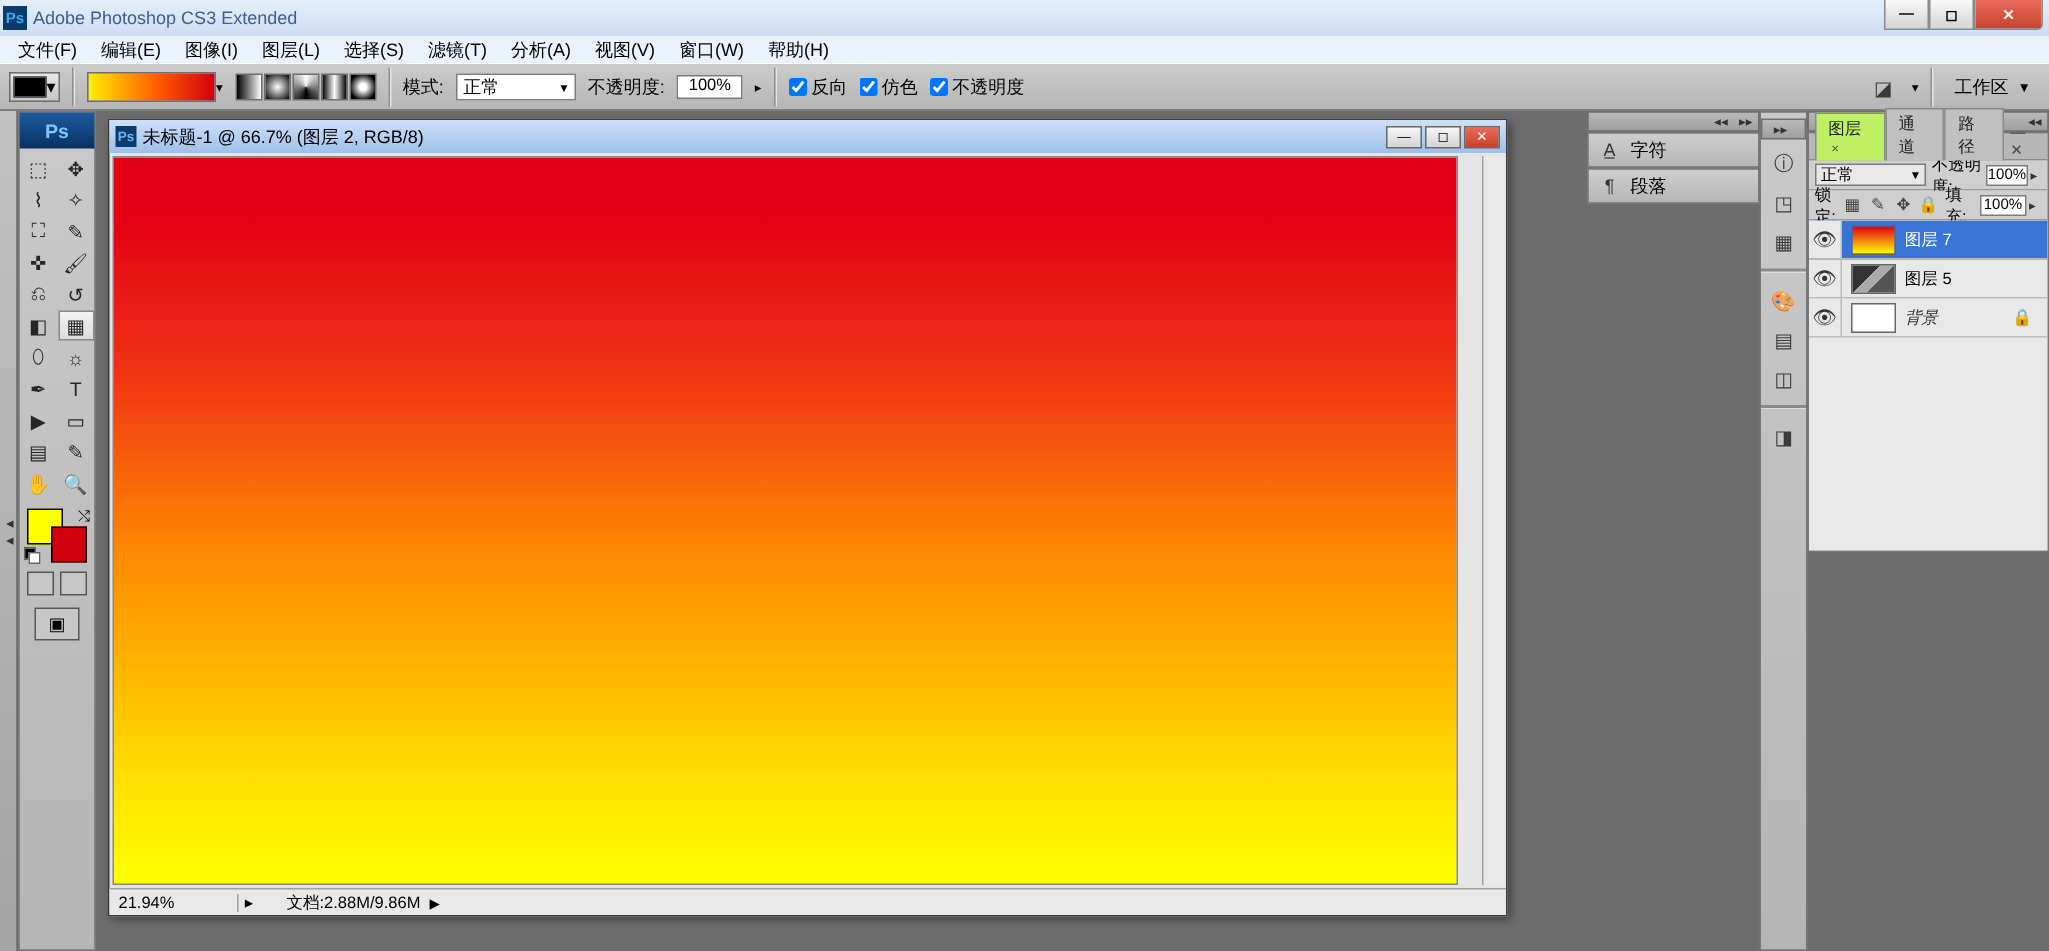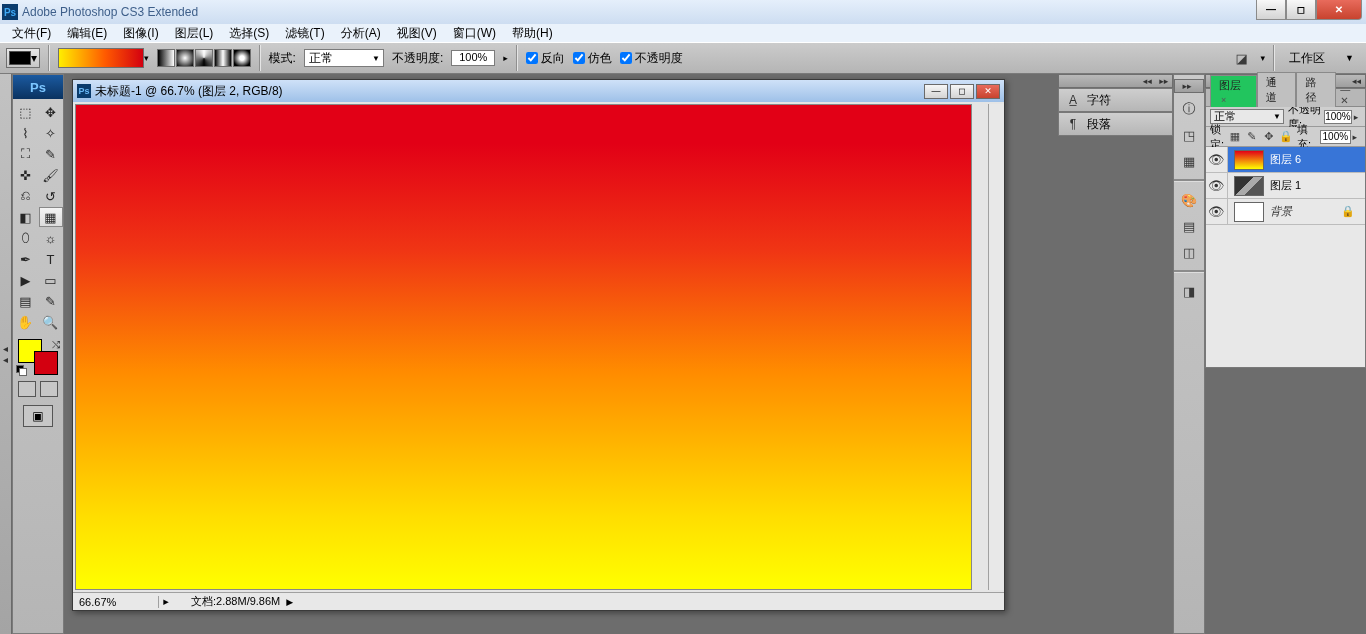--- a/index.html
+++ b/index.html
@@ -24,21 +24,21 @@
 .gt.reflect{background:linear-gradient(90deg,#000,#fff 50%,#000)}
 .gt.diamond{background:radial-gradient(circle at 50% 50%,#fff 20%,#000 80%)}
 .lbl{color:#000}
 .combo{height:18px;background:#fff;border:1px solid #7b7b7b;display:flex;align-items:center;padding:0 4px;min-width:80px;position:relative}
 .combo::after{content:"▼";font-size:8px;position:absolute;right:3px;color:#000}
 .numbox{width:44px;height:16px;background:#fff;border:1px solid #7b7b7b;text-align:center;font-size:11px}
 .chk{display:flex;align-items:center;gap:3px}
 .chk input{width:12px;height:12px}
 .vsep{width:2px;border-left:1px solid #8f8f8f;border-right:1px solid #e5e5e5;height:26px}
 .flex-spacer{flex:1}
-.wk-btn{height:18px;display:flex;align-items:center;padding:0 6px;gap:20px}
+.wk-btn{height:18px;display:flex;align-items:center;padding:0 6px;gap:6px}
 .main{position:absolute;top:74px;left:0;right:0;bottom:0;background:#6d6d6d;display:flex}
 .tool-strip{width:12px;background:linear-gradient(#c2c2c2,#a4a4a4);border-right:1px solid #6a6a6a;color:#333;writing-mode:vertical-rl;font-size:10px;display:flex;justify-content:center}
 .toolbox{width:52px;background:linear-gradient(#cacaca,#b5b5b5);border:1px solid #7a7a7a;display:flex;flex-direction:column;align-items:center;padding-top:0}
 .ps-head{width:100%;height:24px;background:linear-gradient(#1b5aa0,#0a3260);display:flex;align-items:center;justify-content:center;color:#7cc6ff;font:bold 13px Arial}
 .tools-grid{display:grid;grid-template-columns:24px 24px;gap:1px;padding:3px}
 .tool{width:24px;height:20px;display:flex;align-items:center;justify-content:center;font-size:13px;color:#262626}
 .tool.sel{background:linear-gradient(#f3f3f3,#dcdcdc);border:1px solid #888}
 .colorbox{width:44px;height:36px;position:relative;margin-top:4px}
 .fg{width:24px;height:24px;background:#ffff00;border:1px solid #000;position:absolute;top:0;left:2px}
 .bg{width:24px;height:24px;background:#d30010;border:1px solid #000;position:absolute;bottom:0;right:2px}
@@ -70,21 +70,21 @@
 .dock-hdr{height:14px;background:linear-gradient(#b9b9b9,#9f9f9f);border:1px solid #6e6e6e;display:flex;align-items:center;justify-content:flex-end;padding-right:4px;font-size:9px;color:#333}
 .mini-panel{height:24px;background:linear-gradient(#cecece,#b6b6b6);border:1px solid #787878;display:flex;align-items:center;gap:6px;padding:0 6px;color:#000}
 .mic{width:16px;height:16px;display:flex;align-items:center;justify-content:center;color:#333;font-size:12px}
 .iconcol{width:32px;background:linear-gradient(#cacaca,#b5b5b5);border:1px solid #787878;display:flex;flex-direction:column;align-items:center;gap:6px;padding-top:4px}
 .iconcol .bump{height:3px;width:100%;background:#8b8b8b;border-bottom:1px solid #dedede;margin:2px 0}
 .ic{width:22px;height:20px;display:flex;align-items:center;justify-content:center;font-size:13px;color:#3a3a3a}
 .rdock-right{flex:1;display:flex;flex-direction:column}
 .layers-panel{background:linear-gradient(#d3d3d3,#c2c2c2);border:1px solid #787878;display:flex;flex-direction:column;height:280px}
 .tabs{height:18px;display:flex;align-items:flex-end;background:#b7b7b7;border-bottom:1px solid #8a8a8a;padding-left:4px;gap:0}
 .tab{padding:2px 8px;background:#c0c0c0;border:1px solid #8a8a8a;border-bottom:none;font-size:11px;color:#222;position:relative;top:1px}
-.tab.active{background:#22c55e}
+.tab.active{background:#bef264}
 .tab .tx{font-size:9px;margin-left:2px;color:#555}
 .prow{height:20px;display:flex;align-items:center;padding:0 4px;gap:4px;border-bottom:1px solid #9a9a9a;background:#cfcfcf;font-size:11px}
 .prow .mini-combo{flex:0 0 74px;height:15px;background:#e8e8e8;border:1px solid #7b7b7b;position:relative;font-size:11px;padding-left:3px;display:flex;align-items:center}
 .prow .mini-combo::after{content:"▼";font-size:8px;position:absolute;right:2px}
 .prow .r{margin-left:auto;display:flex;align-items:center;gap:2px}
 .pct{width:36px;height:14px;background:#fff;border:1px solid #7b7b7b;font-size:10px;text-align:center}
 .arrow-r{width:10px;font-size:9px;color:#333}
 .lock-row{height:20px;background:#cfcfcf;border-bottom:1px solid #9a9a9a;display:flex;align-items:center;padding:0 4px;gap:4px;font-size:11px}
 .lock-row .licons{display:flex;gap:3px;align-items:center}
 .lock-row .lic{width:14px;height:14px;font-size:11px;text-align:center;color:#434343}
@@ -222,21 +222,21 @@
           <div class="db">—</div>
           <div class="db">◻</div>
           <div class="db x">✕</div>
         </div>
       </div>
       <div class="canvas-wrap">
         <div class="canvas"></div>
         <div class="vscroll"></div>
       </div>
       <div class="status">
-        <div class="zoom">66.67%</div>
+        <div class="zoom">21.94%</div>
         <span style="width:14px;text-align:center">▸</span>
         <span class="docinfo"><span>文档:</span><span>2.88M/9.86M</span></span>
         <span class="play">▶</span>
       </div>
     </div>
   </div>
 
   <div class="rdock">
     <div class="rdock-left">
       <div class="dock-hdr">◂◂ &nbsp; ▸▸</div>
@@ -292,26 +292,26 @@
           <div class="r" style="margin-left:auto;display:flex;align-items:center;gap:2px">
             <span>填充:</span>
             <div class="pct">100%</div>
             <span class="arrow-r">▸</span>
           </div>
         </div>
         <div class="layers">
           <div class="layer sel">
             <div class="eye">👁</div>
             <div class="thumb grad"></div>
-            <span class="lname">图层 6</span>
+            <span class="lname">图层 7</span>
           </div>
           <div class="layer">
             <div class="eye">👁</div>
             <div class="thumb img"></div>
-            <span class="lname">图层 1</span>
+            <span class="lname">图层 5</span>
           </div>
           <div class="layer">
             <div class="eye">👁</div>
             <div class="thumb white"></div>
             <span class="lname bg-i">背景</span>
             <span class="lock-ic">🔒</span>
           </div>
         </div>
       </div>
     </div>

